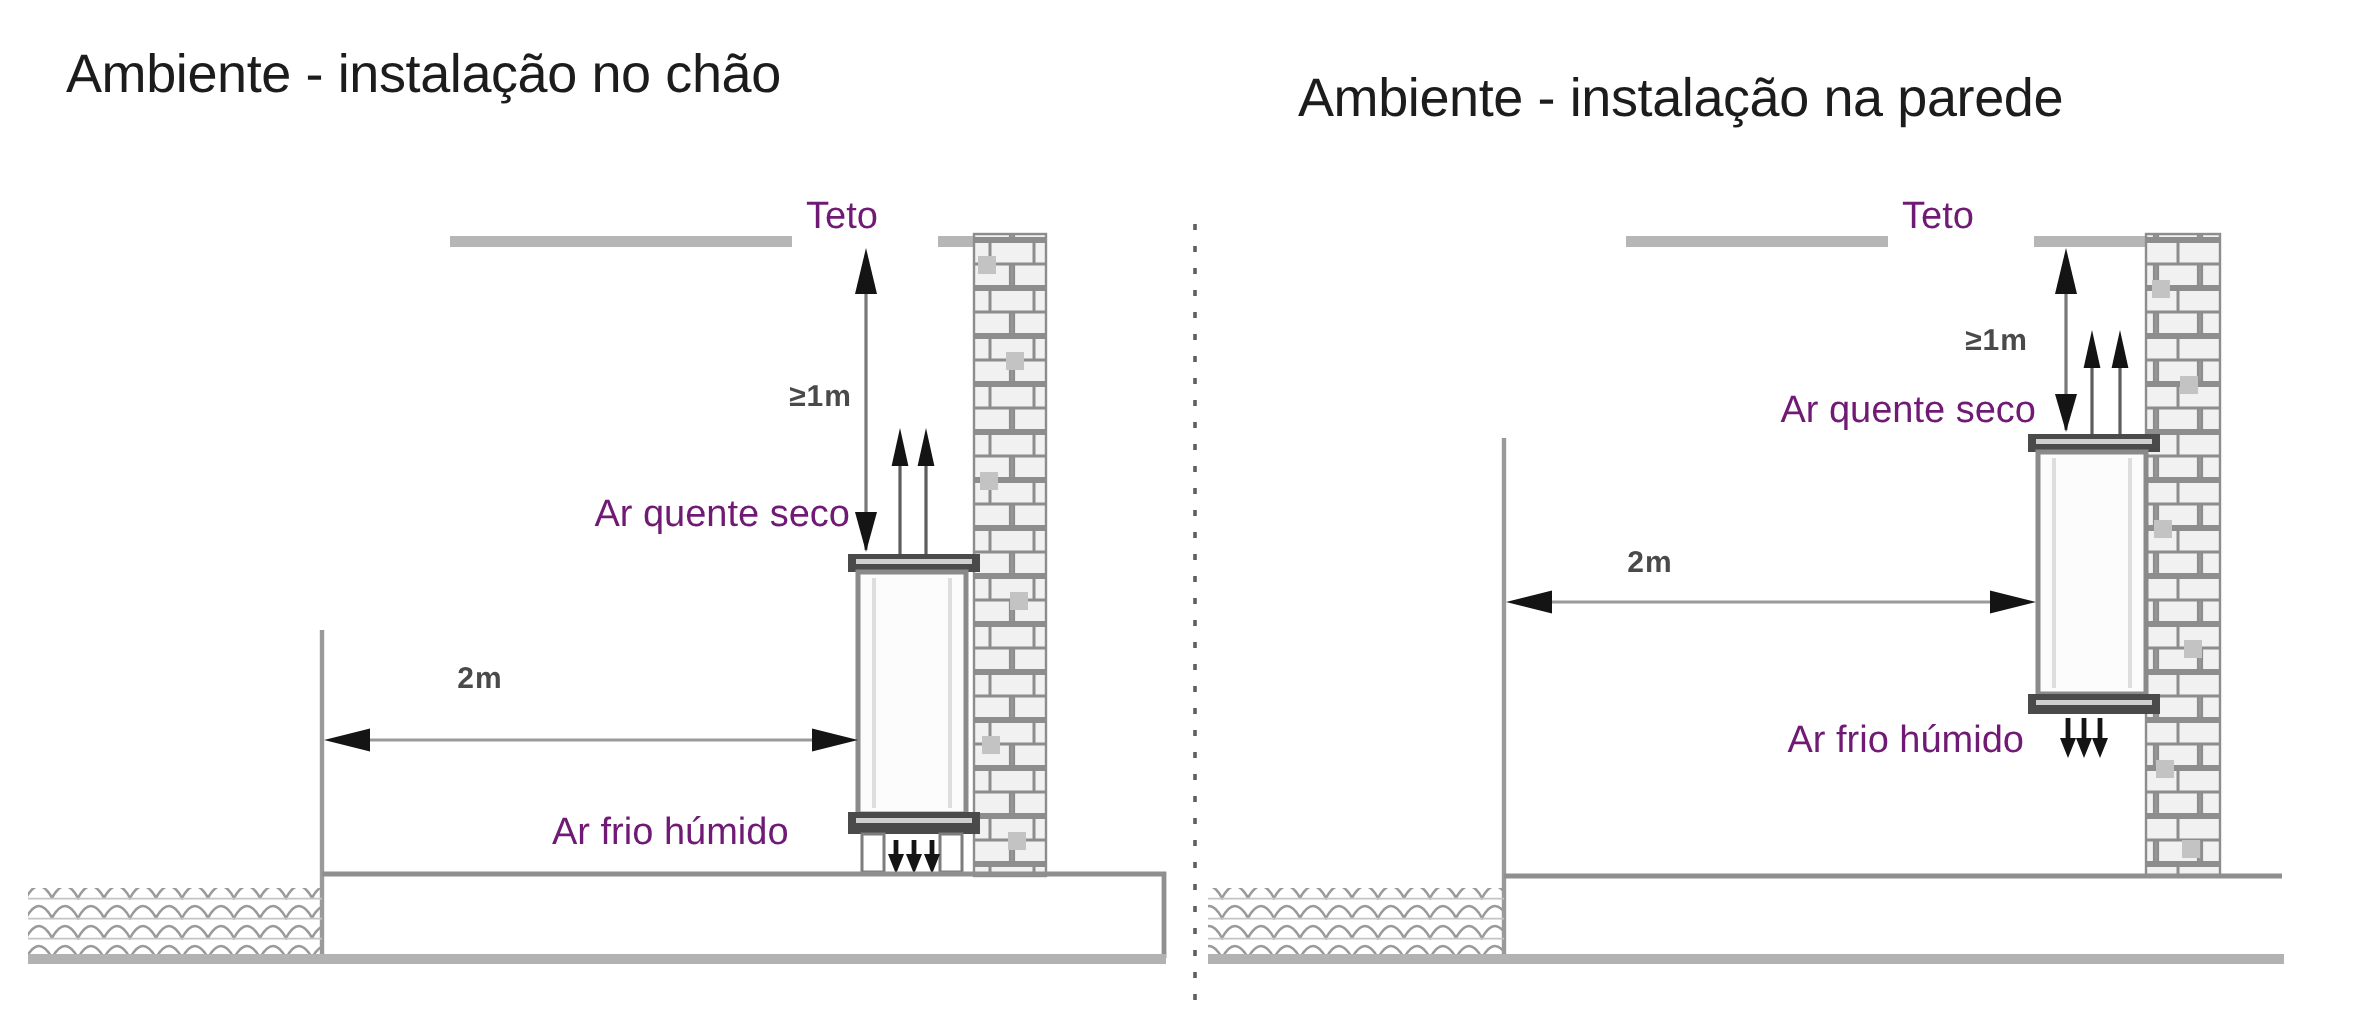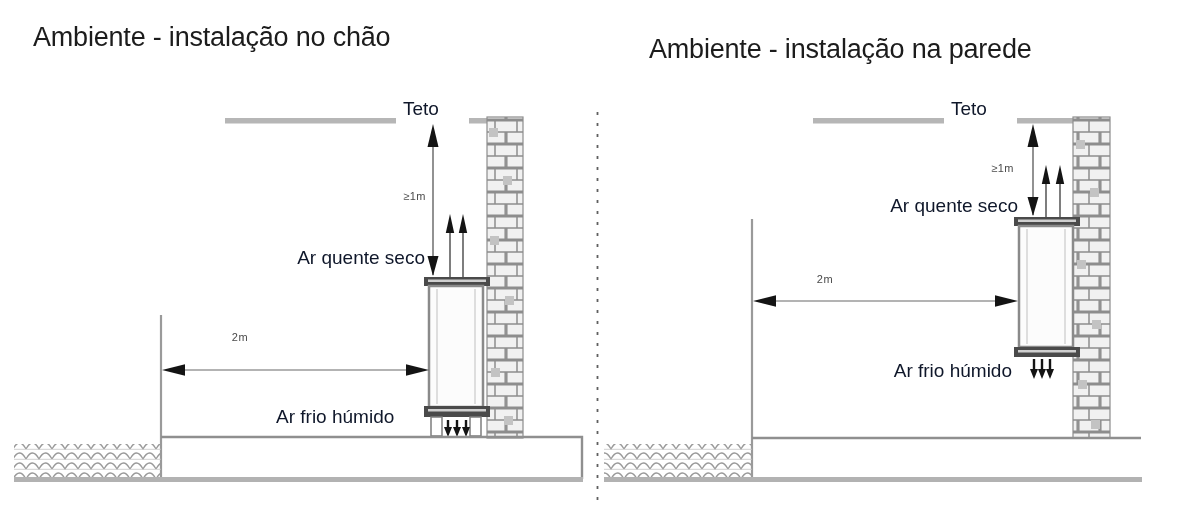--- a/index.html
+++ b/index.html
@@ -1,24 +1,24 @@
 <!DOCTYPE html>
 <html><head>
 <meta charset="utf-8">
 <style>
   html,body{margin:0;padding:0;background:#ffffff;}
   body{width:1187px;height:510px;overflow:hidden;font-family:"Liberation Sans",sans-serif;}
   .stage{position:relative;width:1036px;height:510px;background:#ffffff;}
   .stage svg{position:absolute;left:0;top:0;z-index:1;}
-  .lbl{position:absolute;z-index:2;color:#0f172a;white-space:nowrap;}
+  .lbl{position:absolute;z-index:2;color:#701a75;white-space:nowrap;}
   .title{font-size:27px;letter-spacing:-0.2px;color:#1c1c1c;line-height:1.1;}
   .t-left{left:33px;top:23px;}
   .t-right{left:637px;top:23px;}
   .big{font-size:19px;line-height:1.05;}
-  .dim{font-size:11px;font-weight:400;color:#4a4a4a;letter-spacing:0.5px;}
+  .dim{font-size:15px;font-weight:700;color:#4a4a4a;letter-spacing:0.5px;}
   .teto{background:#ffffff;height:27px;line-height:24px;padding-left:7px;}
   .lt-teto{left:396px;top:97px;width:66px;}
   .rt-teto{left:944px;top:97px;width:66px;}
   .lt-v{left:390px;top:190px;width:36px;text-align:right;}
   .rt-v{left:980px;top:162px;width:34px;text-align:right;}
   .lt-hot{left:283px;top:248px;width:142px;text-align:right;}
   .rt-hot{left:878px;top:196px;width:140px;text-align:right;}
   .lt-2m{left:220px;top:331px;width:40px;text-align:center;}
   .rt-2m{left:805px;top:273px;width:40px;text-align:center;}
   .lt-cold{left:276px;top:407px;}

